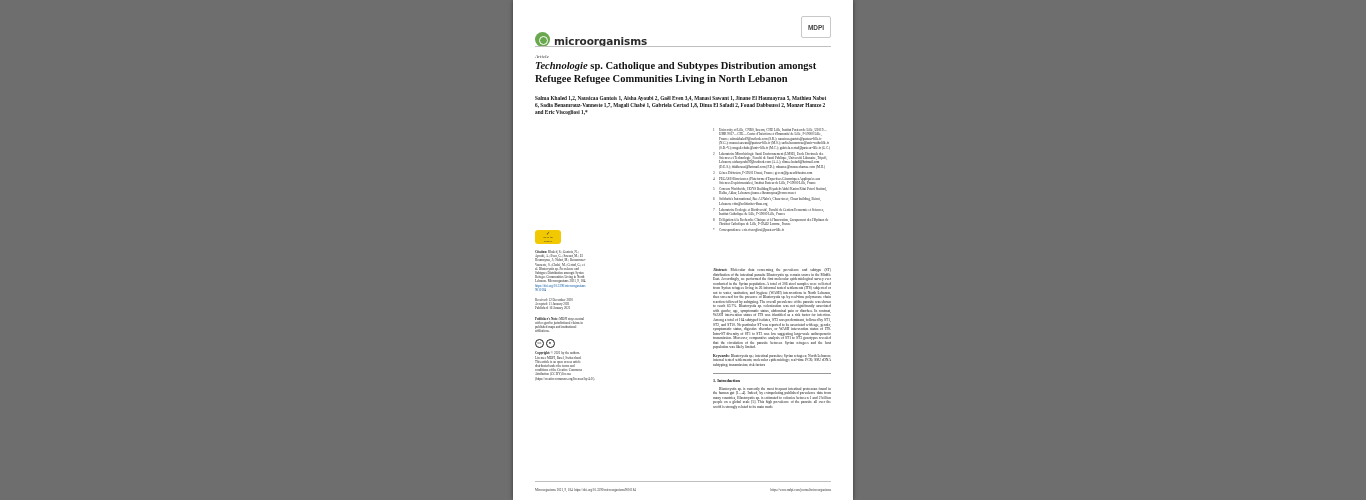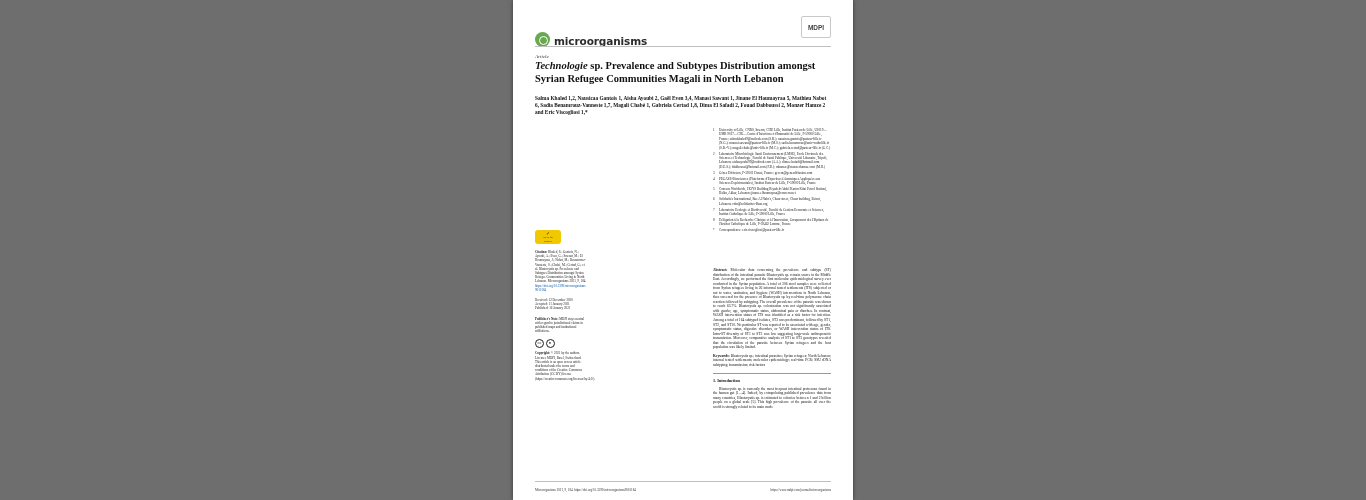--- a/index.html
+++ b/index.html
@@ -218,22 +218,22 @@
     <div class="logo-wrap">
       <span class="logo-circle"></span>
       <span class="logo-text">microorganisms</span>
     </div>
     <div class="mdpi-box">MDPI</div>
   </div>
   <div class="rule" style="top:46px;"></div>
 
   <div class="art-type">Article</div>
   <div class="title">
-    <i>Technologie</i><span> sp. Prevalence and Subtypes Distribution amongst</span><br>
-    <span>Syrian Refugee Communities Magali in North Lebanon</span>
+    <i>Technologie</i><span> sp. Catholique and Subtypes Distribution amongst</span><br>
+    <span>Refugee Refugee Communities Living in North Lebanon</span>
   </div>
 
   <div class="authors">Salma Khaled 1,2, Nausicaa Gantois 1, Aisha Ayoubi 2, Gaël Even 3,4, Manasi Sawant 1, Jinane El Houmayraa 5, Mathieu Nabot 6, Sadia Benamrouz-Vanneste 1,7, Magali Chabé 1, Gabriela Certad 1,8, Dima El Safadi 2, Fouad Dabboussi 2, Monzer Hamze 2 and Eric Viscogliosi 1,*</div>
 
   <div class="affil">
     <div class="aff-row">
       <span class="num">1</span>
       <span class="txt">University of Lille, CNRS, Inserm, CHU Lille, Institut Pasteur de Lille, U1019—UMR 9017—CIIL—Centre d'Infection et d'Immunité de Lille, F-59000 Lille, France; salmakhaled9@outlook.com (S.K.); nausicaa.gantois@pasteur-lille.fr (N.G.); manasi.sawant@pasteur-lille.fr (M.S.); sadia.benamrouz@univ-catholille.fr (S.B.-V.); magali.chabe@univ-lille.fr (M.C.); gabriela.certad@pasteur-lille.fr (G.C.)</span>
     </div>
     <div class="aff-row">

